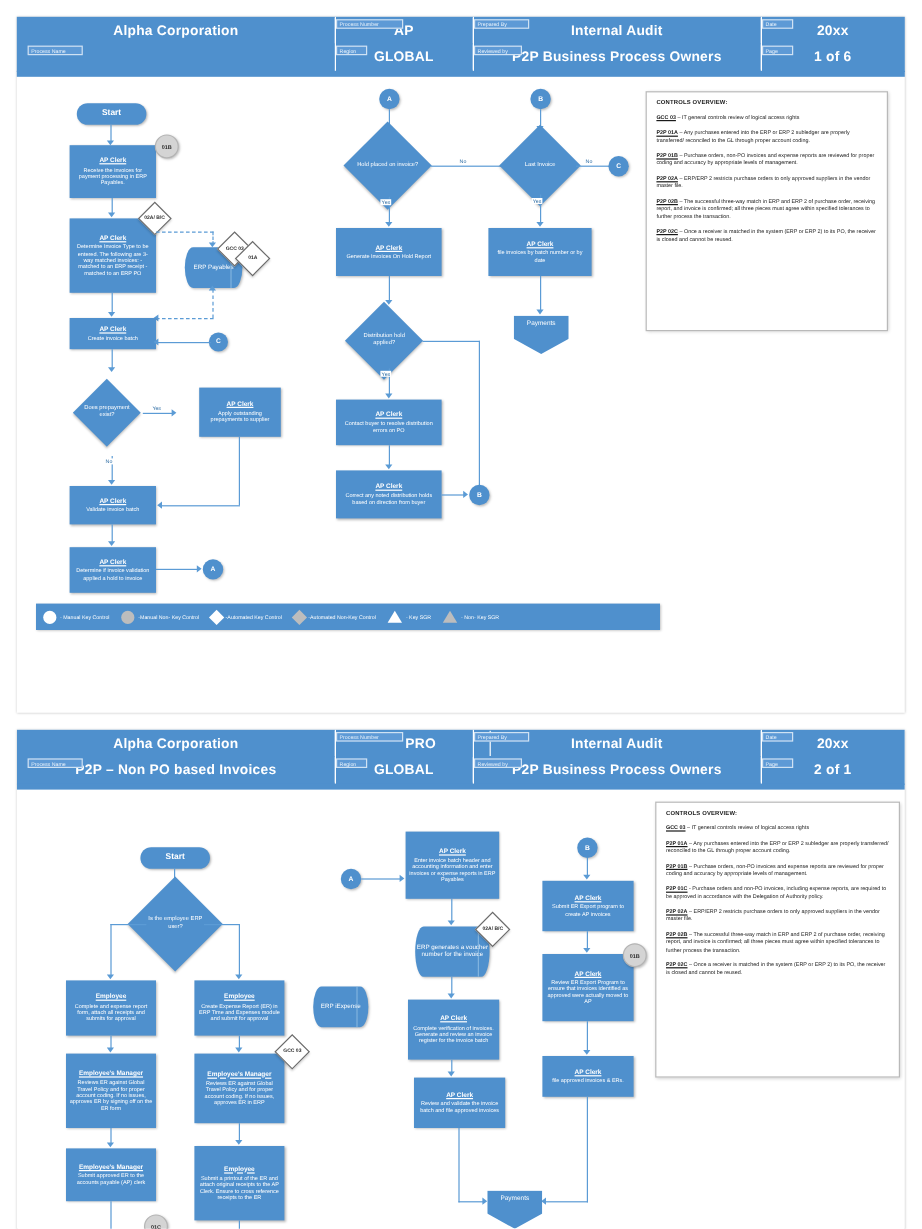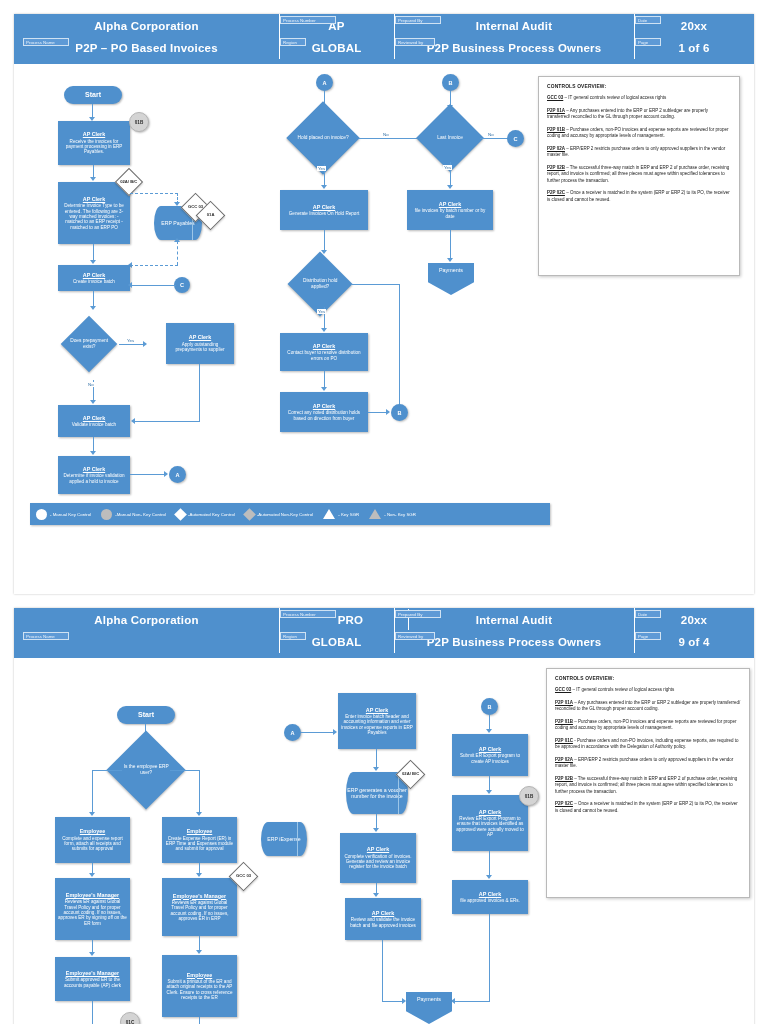--- a/index.html
+++ b/index.html
@@ -108,21 +108,20 @@
     <div class="titleblock">
       <div class="tb-sep" style="left:265px"></div>
       <div class="tb-sep" style="left:380px"></div>
       <div class="tb-sep" style="left:620px"></div>
 
       <div class="tb-cell tb-big" style="left:0;top:1px;width:265px;">Alpha Corporation</div>
       <div class="tb-cell tb-big" style="left:265px;top:1px;width:115px;">AP</div>
       <div class="tb-cell tb-big" style="left:380px;top:1px;width:240px;">Internal Audit</div>
       <div class="tb-cell tb-big" style="left:620px;top:1px;width:120px;border-right:none;">20xx</div>
 
-      <div class="tb-cell tb-big" style="left:0;top:23px;width:265px;">P2P – PO Based Invoices</div>
       <div class="tb-cell tb-big" style="left:265px;top:23px;width:115px;">GLOBAL</div>
       <div class="tb-cell tb-big" style="left:380px;top:23px;width:240px;">P2P Business Process Owners</div>
       <div class="tb-cell tb-big" style="left:620px;top:23px;width:120px;border-right:none;">1 of 6</div>
 
       <div class="tb-lab" style="left:266px;top:2px;width:56px;">Process Number</div>
       <div class="tb-lab" style="left:381px;top:2px;width:46px;">Prepared By</div>
       <div class="tb-lab" style="left:621px;top:2px;width:26px;">Date</div>
       <div class="tb-lab" style="left:9px;top:24px;width:46px;">Process Name</div>
       <div class="tb-lab" style="left:266px;top:24px;width:26px;">Region</div>
       <div class="tb-lab" style="left:381px;top:24px;width:40px;">Reviewed by</div>
@@ -334,23 +333,24 @@
     <div class="titleblock">
       <div class="tb-sep" style="left:265px"></div>
       <div class="tb-sep" style="left:380px"></div>
       <div class="tb-sep" style="left:620px"></div>
 
       <div class="tb-cell tb-big" style="left:0;top:1px;width:265px;">Alpha Corporation</div>
       <div class="tb-cell tb-big" style="left:279px;top:1px;width:115px;">PRO</div>
       <div class="tb-cell tb-big" style="left:380px;top:1px;width:240px;">Internal Audit</div>
       <div class="tb-cell tb-big" style="left:620px;top:1px;width:120px;border-right:none;">20xx</div>
 
+      <div class="tb-cell tb-big" style="left:0;top:23px;width:265px;">P2P – Non PO based Invoices</div>
       <div class="tb-cell tb-big" style="left:265px;top:23px;width:115px;">GLOBAL</div>
       <div class="tb-cell tb-big" style="left:380px;top:23px;width:240px;">P2P Business Process Owners</div>
-      <div class="tb-cell tb-big" style="left:620px;top:23px;width:120px;border-right:none;">9 of 4</div>
+      <div class="tb-cell tb-big" style="left:620px;top:23px;width:120px;border-right:none;">2 of 1</div>
 
       <div class="tb-lab" style="left:266px;top:2px;width:56px;">Process Number</div>
       <div class="tb-lab" style="left:381px;top:2px;width:46px;">Prepared By</div>
       <div class="tb-lab" style="left:621px;top:2px;width:26px;">Date</div>
       <div class="tb-lab" style="left:9px;top:24px;width:46px;">Process Name</div>
       <div class="tb-lab" style="left:266px;top:24px;width:26px;">Region</div>
       <div class="tb-lab" style="left:381px;top:24px;width:40px;">Reviewed by</div>
       <div class="tb-lab" style="left:621px;top:24px;width:26px;">Page</div>
       <div class="tb-under"></div>
     </div>

